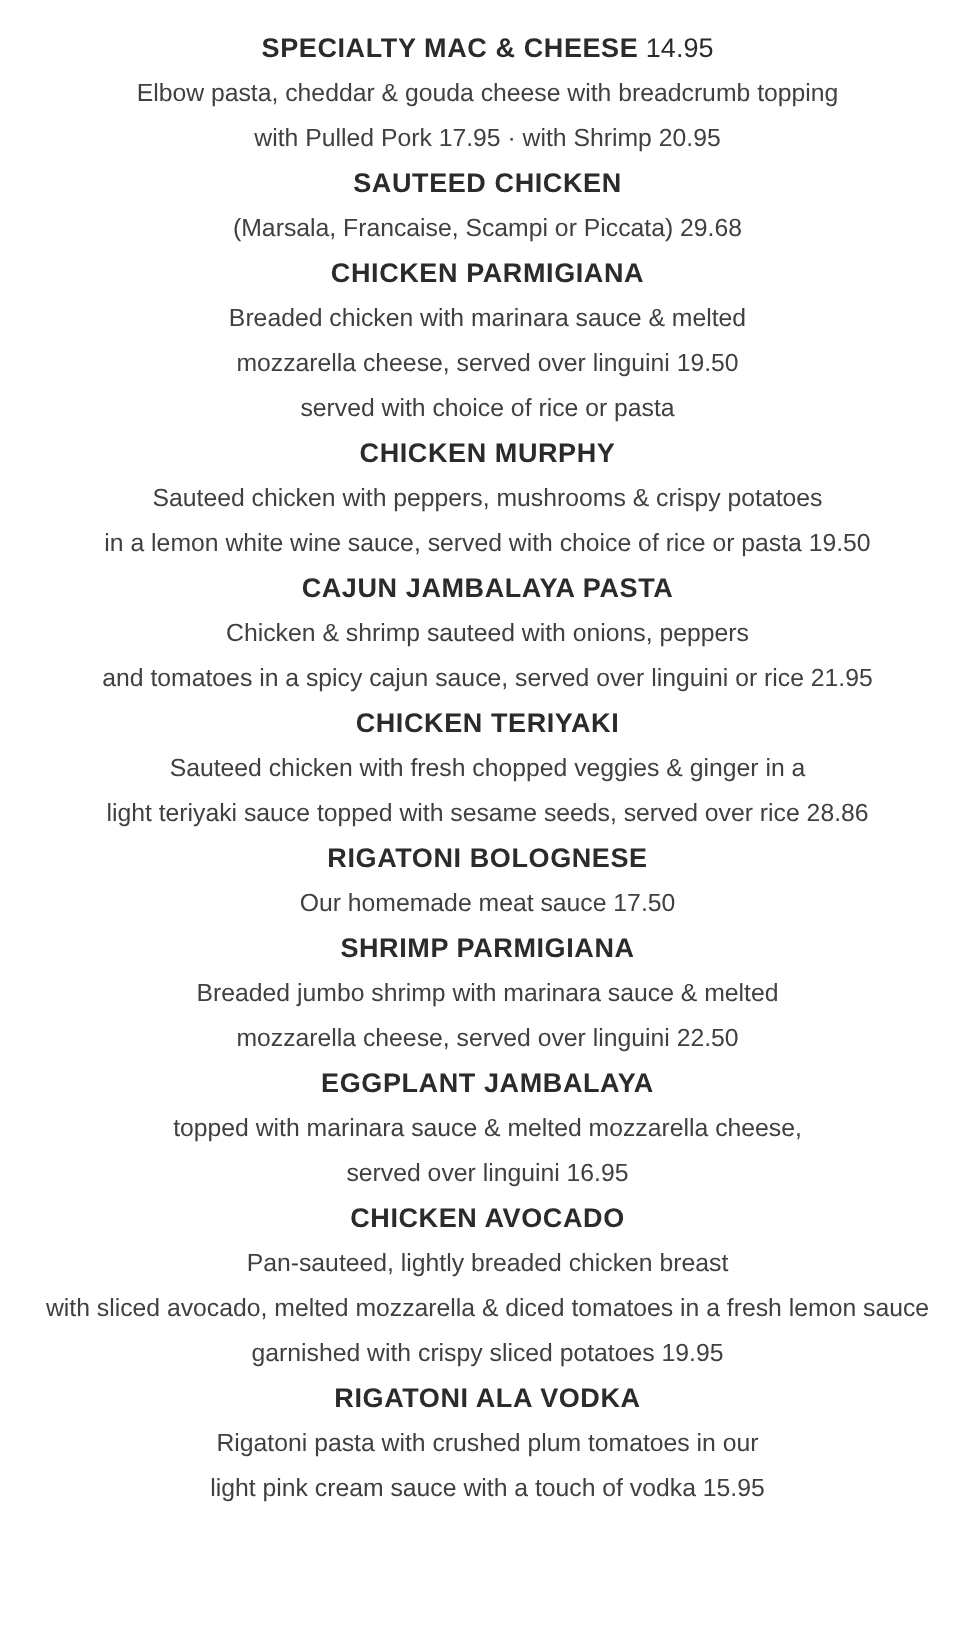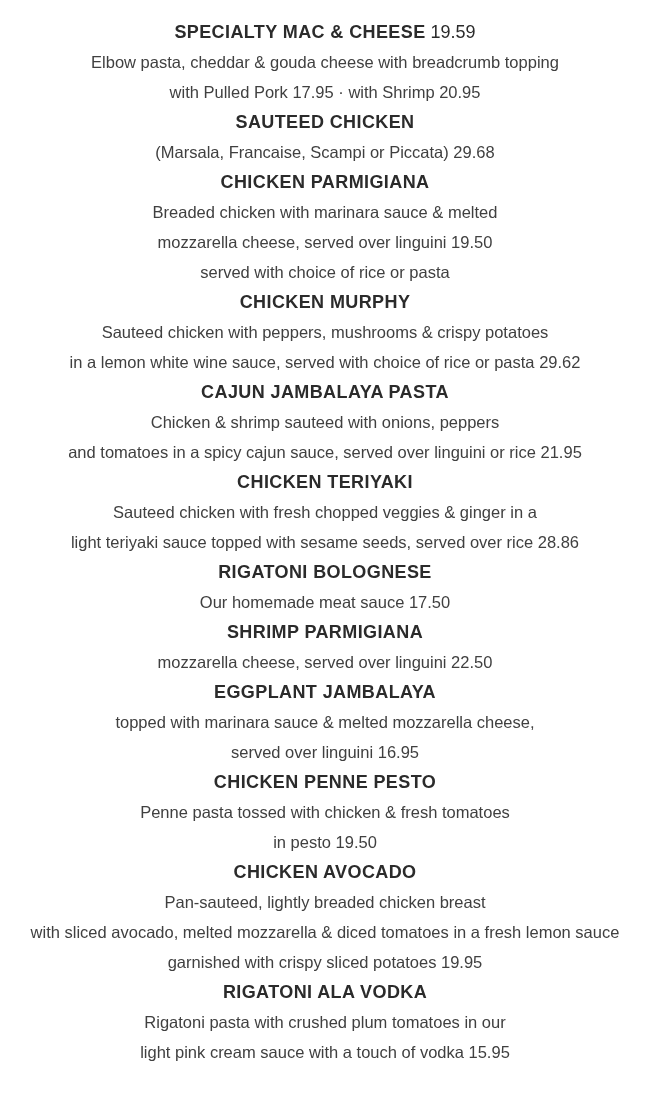--- a/index.html
+++ b/index.html
@@ -46,41 +46,41 @@
     color: #404040;
     white-space: nowrap;
   }
 </style>
 </head>
 <body>
 
 <main class="menu-page">
   <section id="menu-items">
   <article class="menu-item">
-    <h2 class="item-heading"><span class="item-name">SPECIALTY MAC &amp; CHEESE</span><span class="item-price">19.59</span></h2>
+    <h2 class="item-heading"><span class="item-name">SPECIALTY MAC &amp; CHEESE</span><span class="item-price">14.95</span></h2>
   <p class="desc-line">Elbow pasta, cheddar &amp; gouda cheese with breadcrumb topping</p>
         <p class="desc-line">with Pulled Pork 17.95 · with Shrimp 20.95</p>
       </article>
 
   <article class="menu-item">
     <h2 class="item-heading"><span class="item-name">SAUTEED CHICKEN</span></h2>
   <p class="desc-line">(Marsala, Francaise, Scampi or Piccata) 29.68</p>
       </article>
 
   <article class="menu-item">
     <h2 class="item-heading"><span class="item-name">CHICKEN PARMIGIANA</span></h2>
   <p class="desc-line">Breaded chicken with marinara sauce &amp; melted</p>
         <p class="desc-line">mozzarella cheese, served over linguini 19.50</p>
         <p class="desc-line">served with choice of rice or pasta</p>
       </article>
 
   <article class="menu-item">
     <h2 class="item-heading"><span class="item-name">CHICKEN MURPHY</span></h2>
   <p class="desc-line">Sauteed chicken with peppers, mushrooms &amp; crispy potatoes</p>
-        <p class="desc-line">in a lemon white wine sauce, served with choice of rice or pasta 29.62</p>
+        <p class="desc-line">in a lemon white wine sauce, served with choice of rice or pasta 19.50</p>
       </article>
 
   <article class="menu-item">
     <h2 class="item-heading"><span class="item-name">CAJUN JAMBALAYA PASTA</span></h2>
   <p class="desc-line">Chicken &amp; shrimp sauteed with onions, peppers</p>
         <p class="desc-line">and tomatoes in a spicy cajun sauce, served over linguini or rice 21.95</p>
       </article>
 
   <article class="menu-item">
     <h2 class="item-heading"><span class="item-name">CHICKEN TERIYAKI</span></h2>
@@ -88,34 +88,30 @@
         <p class="desc-line">light teriyaki sauce topped with sesame seeds, served over rice 28.86</p>
       </article>
 
   <article class="menu-item">
     <h2 class="item-heading"><span class="item-name">RIGATONI BOLOGNESE</span></h2>
   <p class="desc-line">Our homemade meat sauce 17.50</p>
       </article>
 
   <article class="menu-item">
     <h2 class="item-heading"><span class="item-name">SHRIMP PARMIGIANA</span></h2>
+  <p class="desc-line">Breaded jumbo shrimp with marinara sauce &amp; melted</p>
         <p class="desc-line">mozzarella cheese, served over linguini 22.50</p>
       </article>
 
   <article class="menu-item">
     <h2 class="item-heading"><span class="item-name">EGGPLANT JAMBALAYA</span></h2>
   <p class="desc-line">topped with marinara sauce &amp; melted mozzarella cheese,</p>
         <p class="desc-line">served over linguini 16.95</p>
       </article>
 
-  <article class="menu-item">
-    <h2 class="item-heading"><span class="item-name">CHICKEN PENNE PESTO</span></h2>
-  <p class="desc-line">Penne pasta tossed with chicken &amp; fresh tomatoes</p>
-        <p class="desc-line">in pesto 19.50</p>
-      </article>
 
   <article class="menu-item">
     <h2 class="item-heading"><span class="item-name">CHICKEN AVOCADO</span></h2>
   <p class="desc-line">Pan-sauteed, lightly breaded chicken breast</p>
         <p class="desc-line">with sliced avocado, melted mozzarella &amp; diced tomatoes in a fresh lemon sauce</p>
         <p class="desc-line">garnished with crispy sliced potatoes 19.95</p>
       </article>
 
   <article class="menu-item">
     <h2 class="item-heading"><span class="item-name">RIGATONI ALA VODKA</span></h2>

